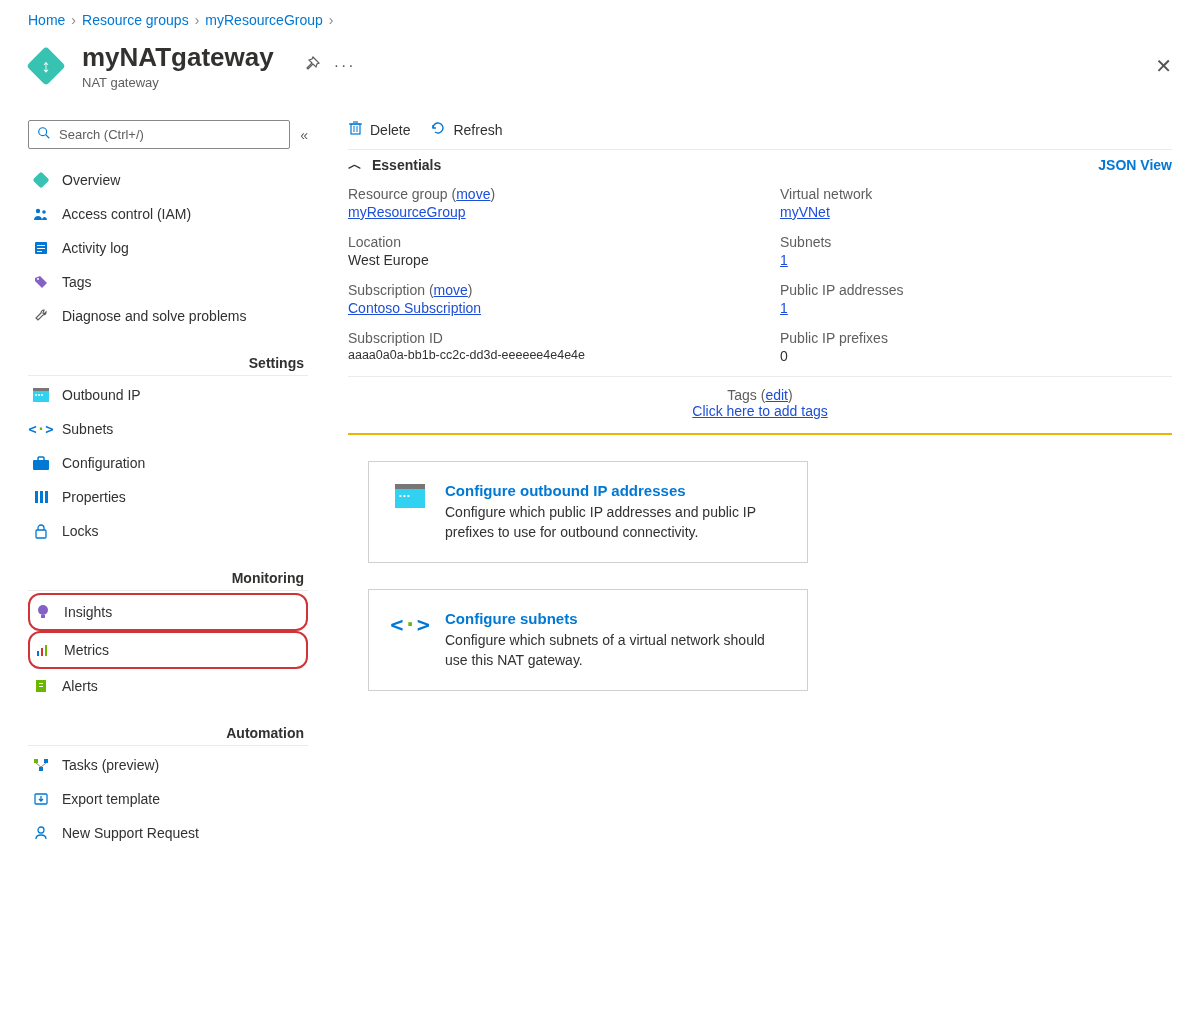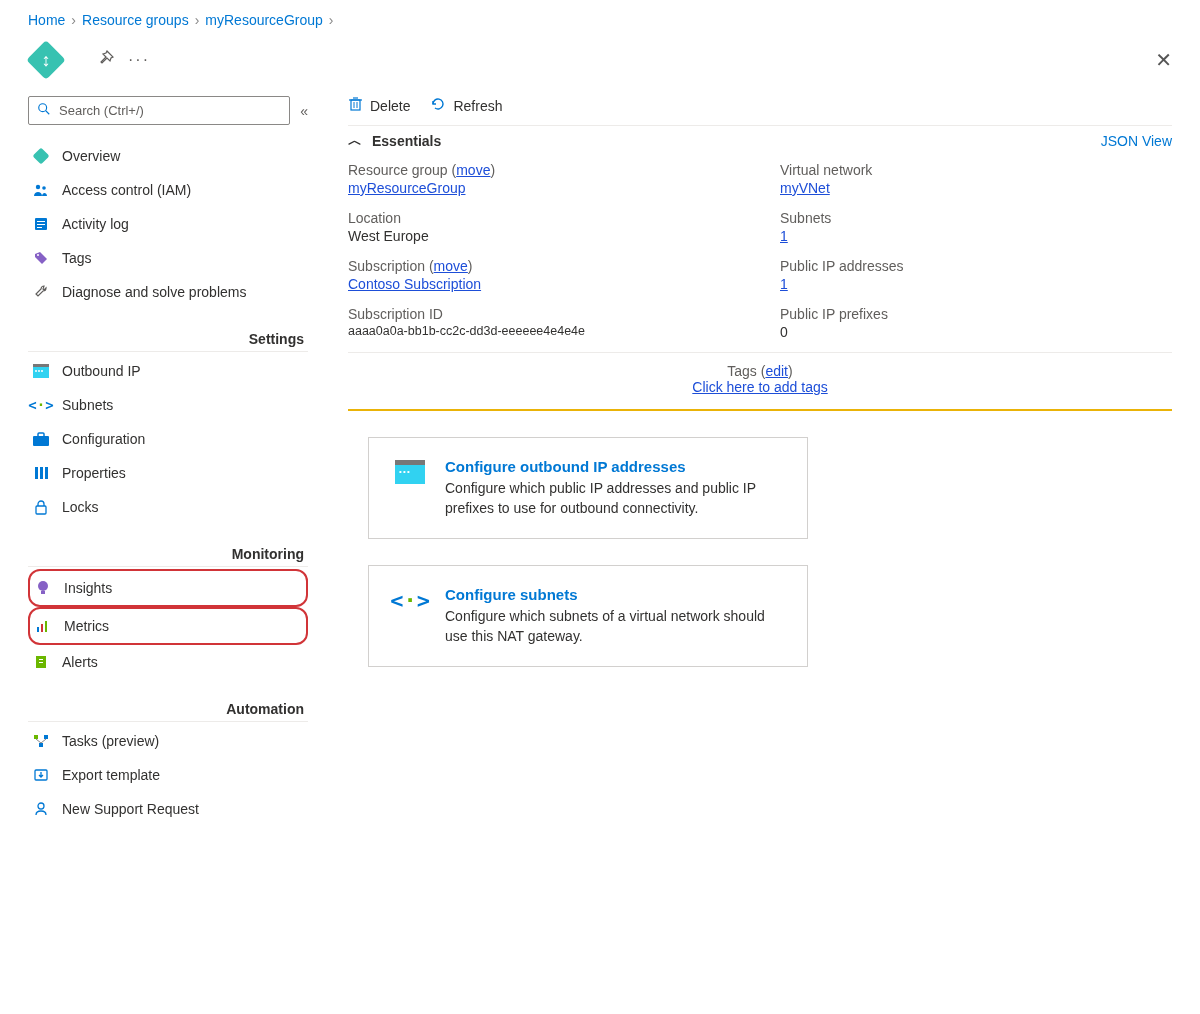--- a/index.html
+++ b/index.html
@@ -40,21 +40,21 @@
     display: flex; align-items: center; justify-content: center;
     font-size: 18px;
   }
   .title { font-size: 26px; font-weight: 600; }
   .subtitle { font-size: 13px; color: #605e5c; margin-top: 2px; }
   .title-block { display: flex; flex-direction: column; }
   .hdr-actions { display: flex; align-items: center; gap: 14px; margin-left: 16px; color: #605e5c; font-size: 16px; }
   .close-x { margin-left: auto; cursor: pointer; font-size: 20px; color: #555; }
 
   
-  .layout { display: flex; gap: 40px; margin-top: 18px; }
+  .layout { display: flex; gap: 40px; margin-top: 30px; }
   .sidebar { width: 280px; flex-shrink: 0; }
   .main { flex: 1; }
 
   .search-row { display: flex; align-items: center; gap: 10px; margin-bottom: 14px; }
   .search-box {
     flex: 1;
     display: flex; align-items: center; gap: 8px;
     border: 1px solid #8a8886;
     border-radius: 2px;
     padding: 5px 8px;
@@ -81,21 +81,21 @@
 
   
   .toolbar { display: flex; align-items: center; gap: 20px; font-size: 14px; padding-bottom: 10px; color: #323130; }
   .toolbar .tb-btn { display: flex; align-items: center; gap: 7px; cursor: pointer; }
   .essentials-hdr {
     display: flex; align-items: center; gap: 10px;
     border-top: 1px solid #edebe9;
     padding: 6px 0;
     font-size: 14px; font-weight: 600;
   }
-  .json-view { margin-left: auto; color: #0078d4; font-weight: 400; cursor: pointer; }
+  .json-view { margin-left: auto; color: #0078d4; font-weight: 700; cursor: pointer; }
 
   .props { display: flex; gap: 40px; font-size: 14px; padding: 6px 0 12px 0; border-bottom: 1px solid #edebe9; }
   .props .col { flex: 1; display: flex; flex-direction: column; gap: 14px; }
   .prop .label { color: #605e5c; margin-bottom: 2px; }
   .prop .val { color: #323130; }
 
   .tags-row { padding: 10px 0 14px 0; border-bottom: 2px solid #eab308; font-size: 14px; text-align: center; }
 
   .cards { margin: 26px 0 0 20px; display: flex; flex-direction: column; gap: 26px; width: 440px; }
   .card { border: 1px solid #d2d0ce; padding: 20px 24px; display: flex; gap: 18px; cursor: pointer; }
@@ -124,20 +124,24 @@
   <a>Home</a>
   <span class="chev">›</span>
   <a>Resource groups</a>
   <span class="chev">›</span>
   <a>myResourceGroup</a>
   <span class="chev">›</span>
 </div>
 
 <div class="header-row">
   <div class="nat-icon"></div>
+  <div class="title-block">
+    <div class="title">myNATgateway</div>
+    <div class="subtitle">NAT gateway</div>
+  </div>
   <div class="hdr-actions">
     <span style="cursor:pointer;">
       <svg width="16" height="16" viewBox="0 0 16 16">
           <path d="M9 1l6 6-2 1-1 3-3-3-5 5-1-1 5-5-3-3 3-1z" fill="none" stroke="#605e5c" stroke-width="1.2"></path>
         </svg>
     </span>
     <span style="cursor:pointer; letter-spacing:2px;">···</span>
   </div>
   <span class="close-x">✕</span>
 </div>

